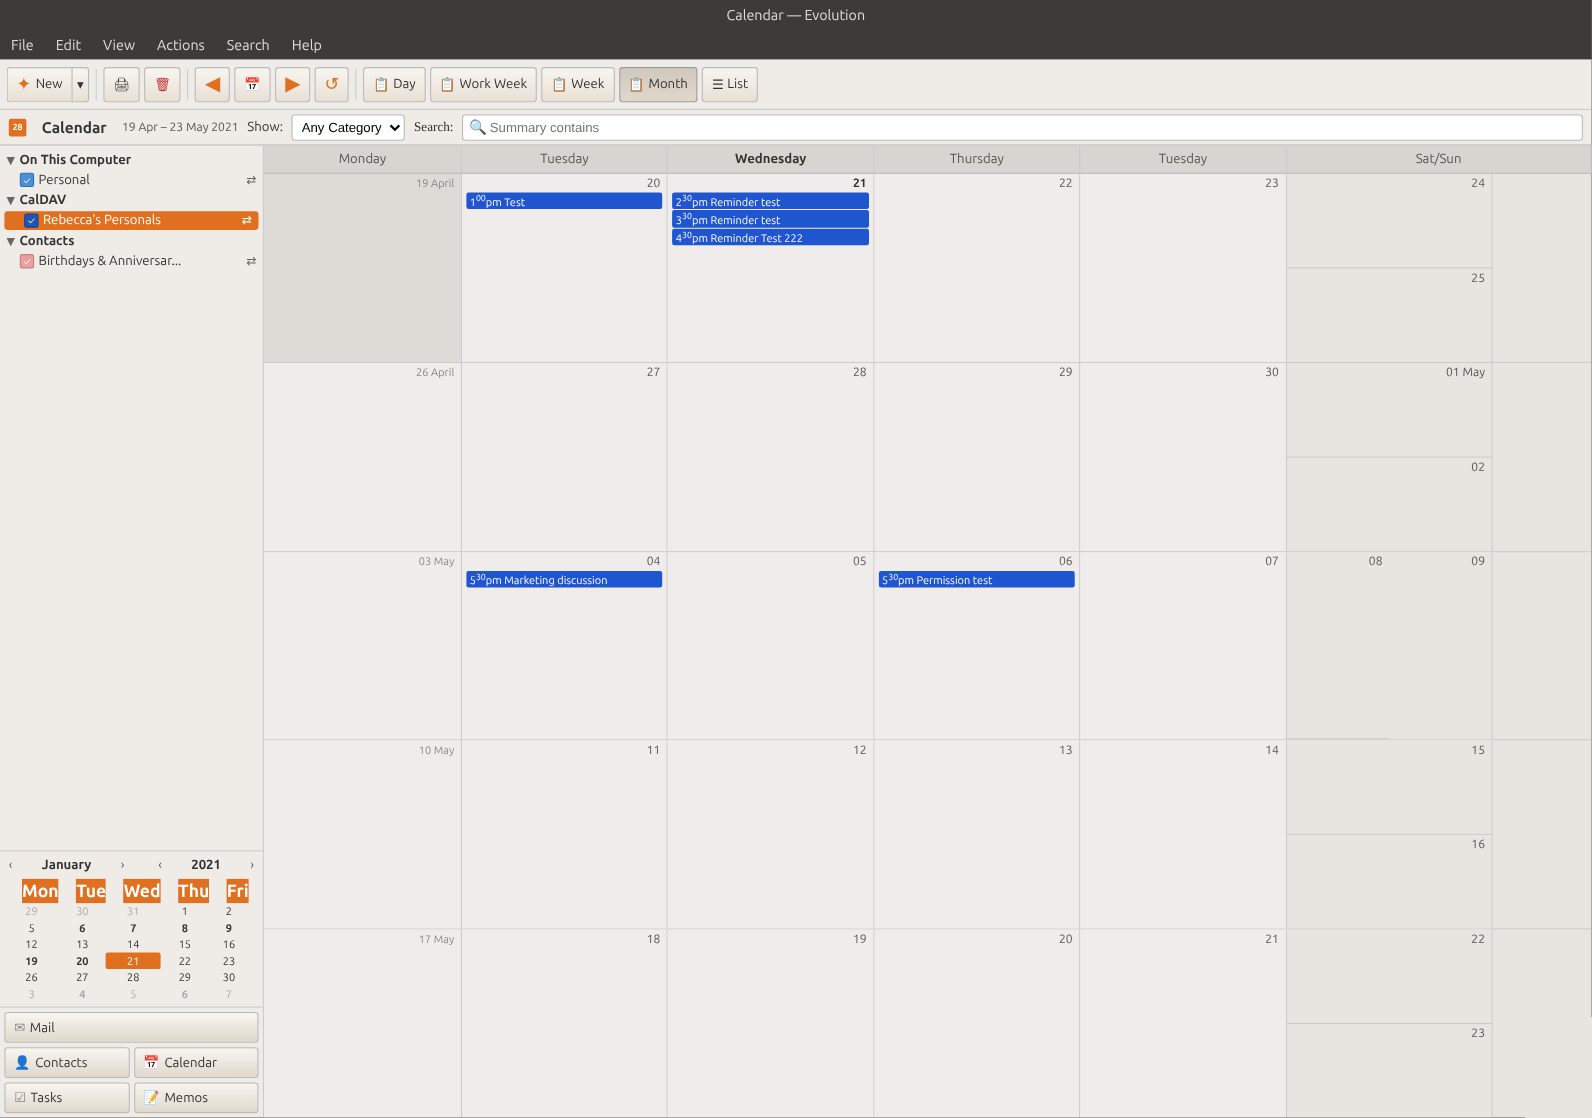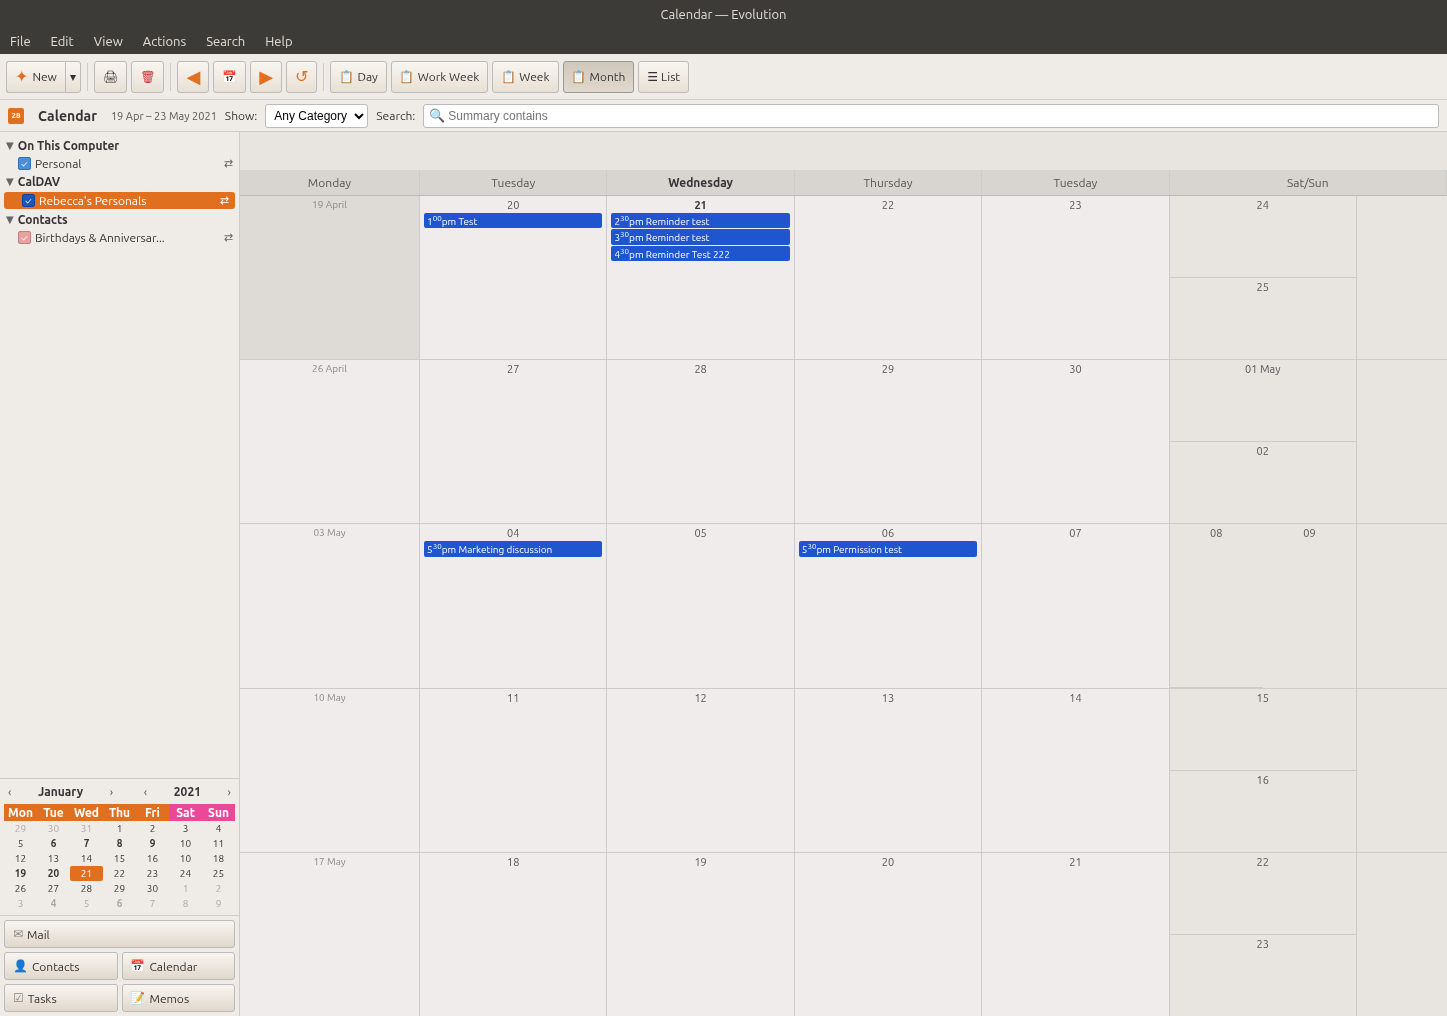--- a/index.html
+++ b/index.html
@@ -72,21 +72,21 @@
       gap: 8px;
     }
     .cal-icon { width: 16px; height: 16px; background: #e07020; border-radius: 2px; display:inline-flex; align-items:center; justify-content:center; color: white; font-size: 8px; font-weight: bold; }
     #breadcrumb-title { font-size: 14px; font-weight: bold; color: #333; margin: 0 6px; }
     #date-range { font-size: 11px; color: #555; text-align: center; }
     .show-label { font-size: 12px; color: #333; }
     .category-select {
       height: 24px; border: 1px solid #bbb; background: white; border-radius: 3px;
       padding: 0 4px; font-size: 12px; cursor: pointer;
     }
-    .search-label { font-size: 12px; color: #333; }
+    .search-label { font-size: 12px; color: #333; font-family: Liberation Serif, serif; }
     .search-box {
       flex: 1; height: 24px; border: 1px solid #bbb; border-radius: 3px;
       padding: 0 4px 0 24px; font-size: 12px; background: white;
       position: relative;
     }
     .search-container { position: relative; flex: 1; display: flex; align-items: center; }
     .search-icon-inner { position: absolute; left: 6px; color: #888; font-size: 13px; z-index: 1; }
 
     
     #main-layout {
@@ -141,22 +141,22 @@
       display: flex; align-items: center; justify-content: space-between;
       margin-bottom: 4px;
     }
     .mini-cal-nav { cursor: pointer; padding: 2px 4px; color: #555; font-size: 12px; }
     .mini-cal-title { font-weight: bold; font-size: 12px; }
     .mini-cal-grid {
       display: grid; grid-template-columns: repeat(7, 1fr);
       gap: 0;
     }
     .mini-cal-grid .day-header {
-      text-align: center; font-size: 12px; font-weight: bold;
-      padding: 2px 0; color: white; background: #e07020;
+      text-align: center; font-size: 16px; font-weight: bold;
+      padding: 2px 0; color: white; background: #e07020; margin-left: 16px;
     }
     .mini-cal-grid .day-header.sat-sun { background: #ec4899; }
     .mini-cal-grid .day {
       text-align: center; font-size: 10px; padding: 2px 1px;
       cursor: pointer; color: #333;
     }
     .mini-cal-grid .day.other-month { color: #aaa; }
     .mini-cal-grid .day.today { background: #e07020; color: white; border-radius: 2px; }
     .mini-cal-grid .day.bold { font-weight: bold; }
 
@@ -182,21 +182,20 @@
       flex-direction: column;
       background: #e8e4e0;
       overflow: hidden;
     }
 
     .cal-header-row {
       display: grid;
       grid-template-columns: 180px repeat(5, 1fr) 90px;
       background: #d8d4d0;
       border-bottom: 1px solid #bbb;
-      margin-top: 38px;
     }
     .cal-header-cell {
       text-align: center; padding: 6px 4px;
       font-size: 12px; color: #555;
       border-right: 1px solid #ccc;
     }
     .cal-header-cell.today-col { font-weight: bold; color: #333; }
 
     .cal-body {
       flex: 1;
@@ -219,21 +218,21 @@
       padding: 2px 4px;
       background: #f0ecec;
       overflow: hidden;
     }
     .cal-cell.other-month { background: #dedad6; }
     .cal-cell.today { background: #f0ecec; }
     .cal-cell.sat-sun { background: #e8e4e0; }
 
     .date-num {
       font-size: 11px; color: #555;
-      text-align: center; padding: 1px 2px;
+      text-align: right; padding: 1px 2px;
     }
     .date-num.month-label { color: #888; font-size: 10px; }
     .date-num.today-num { color: #333; font-weight: bold; }
 
     .event {
       background: #2055d0;
       color: white;
       font-size: 10px;
       padding: 1px 3px;
       border-radius: 2px;

